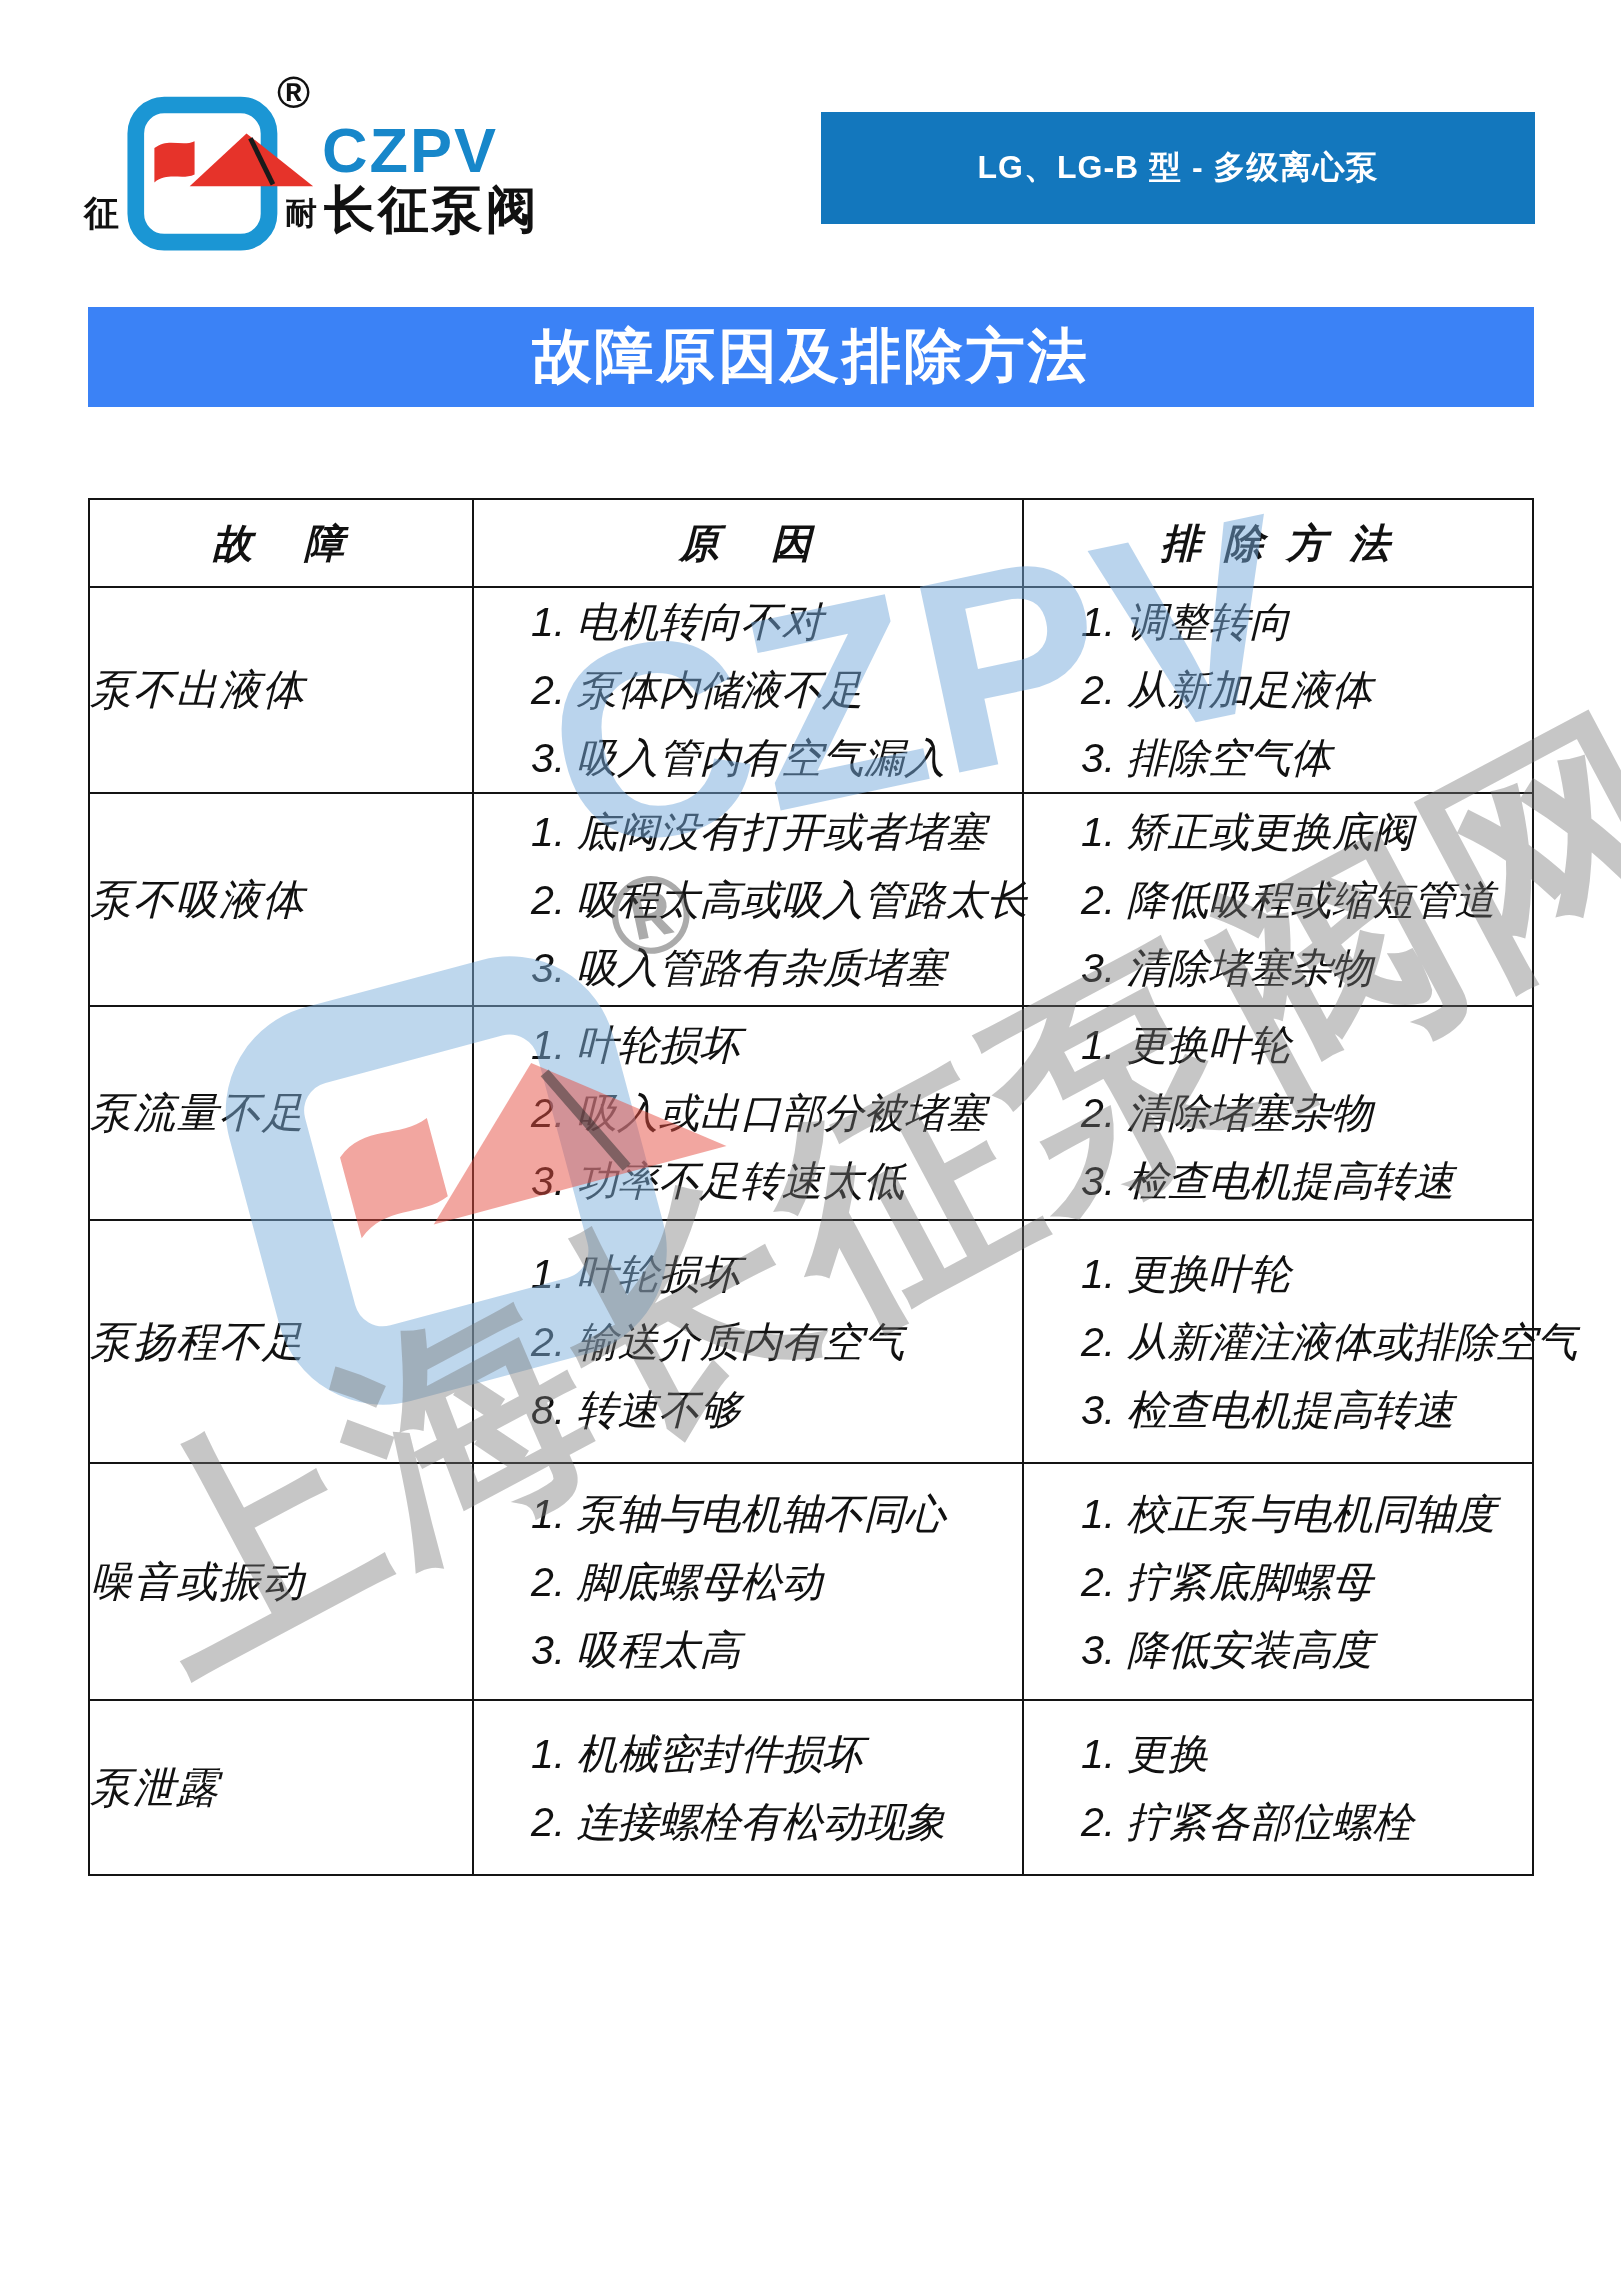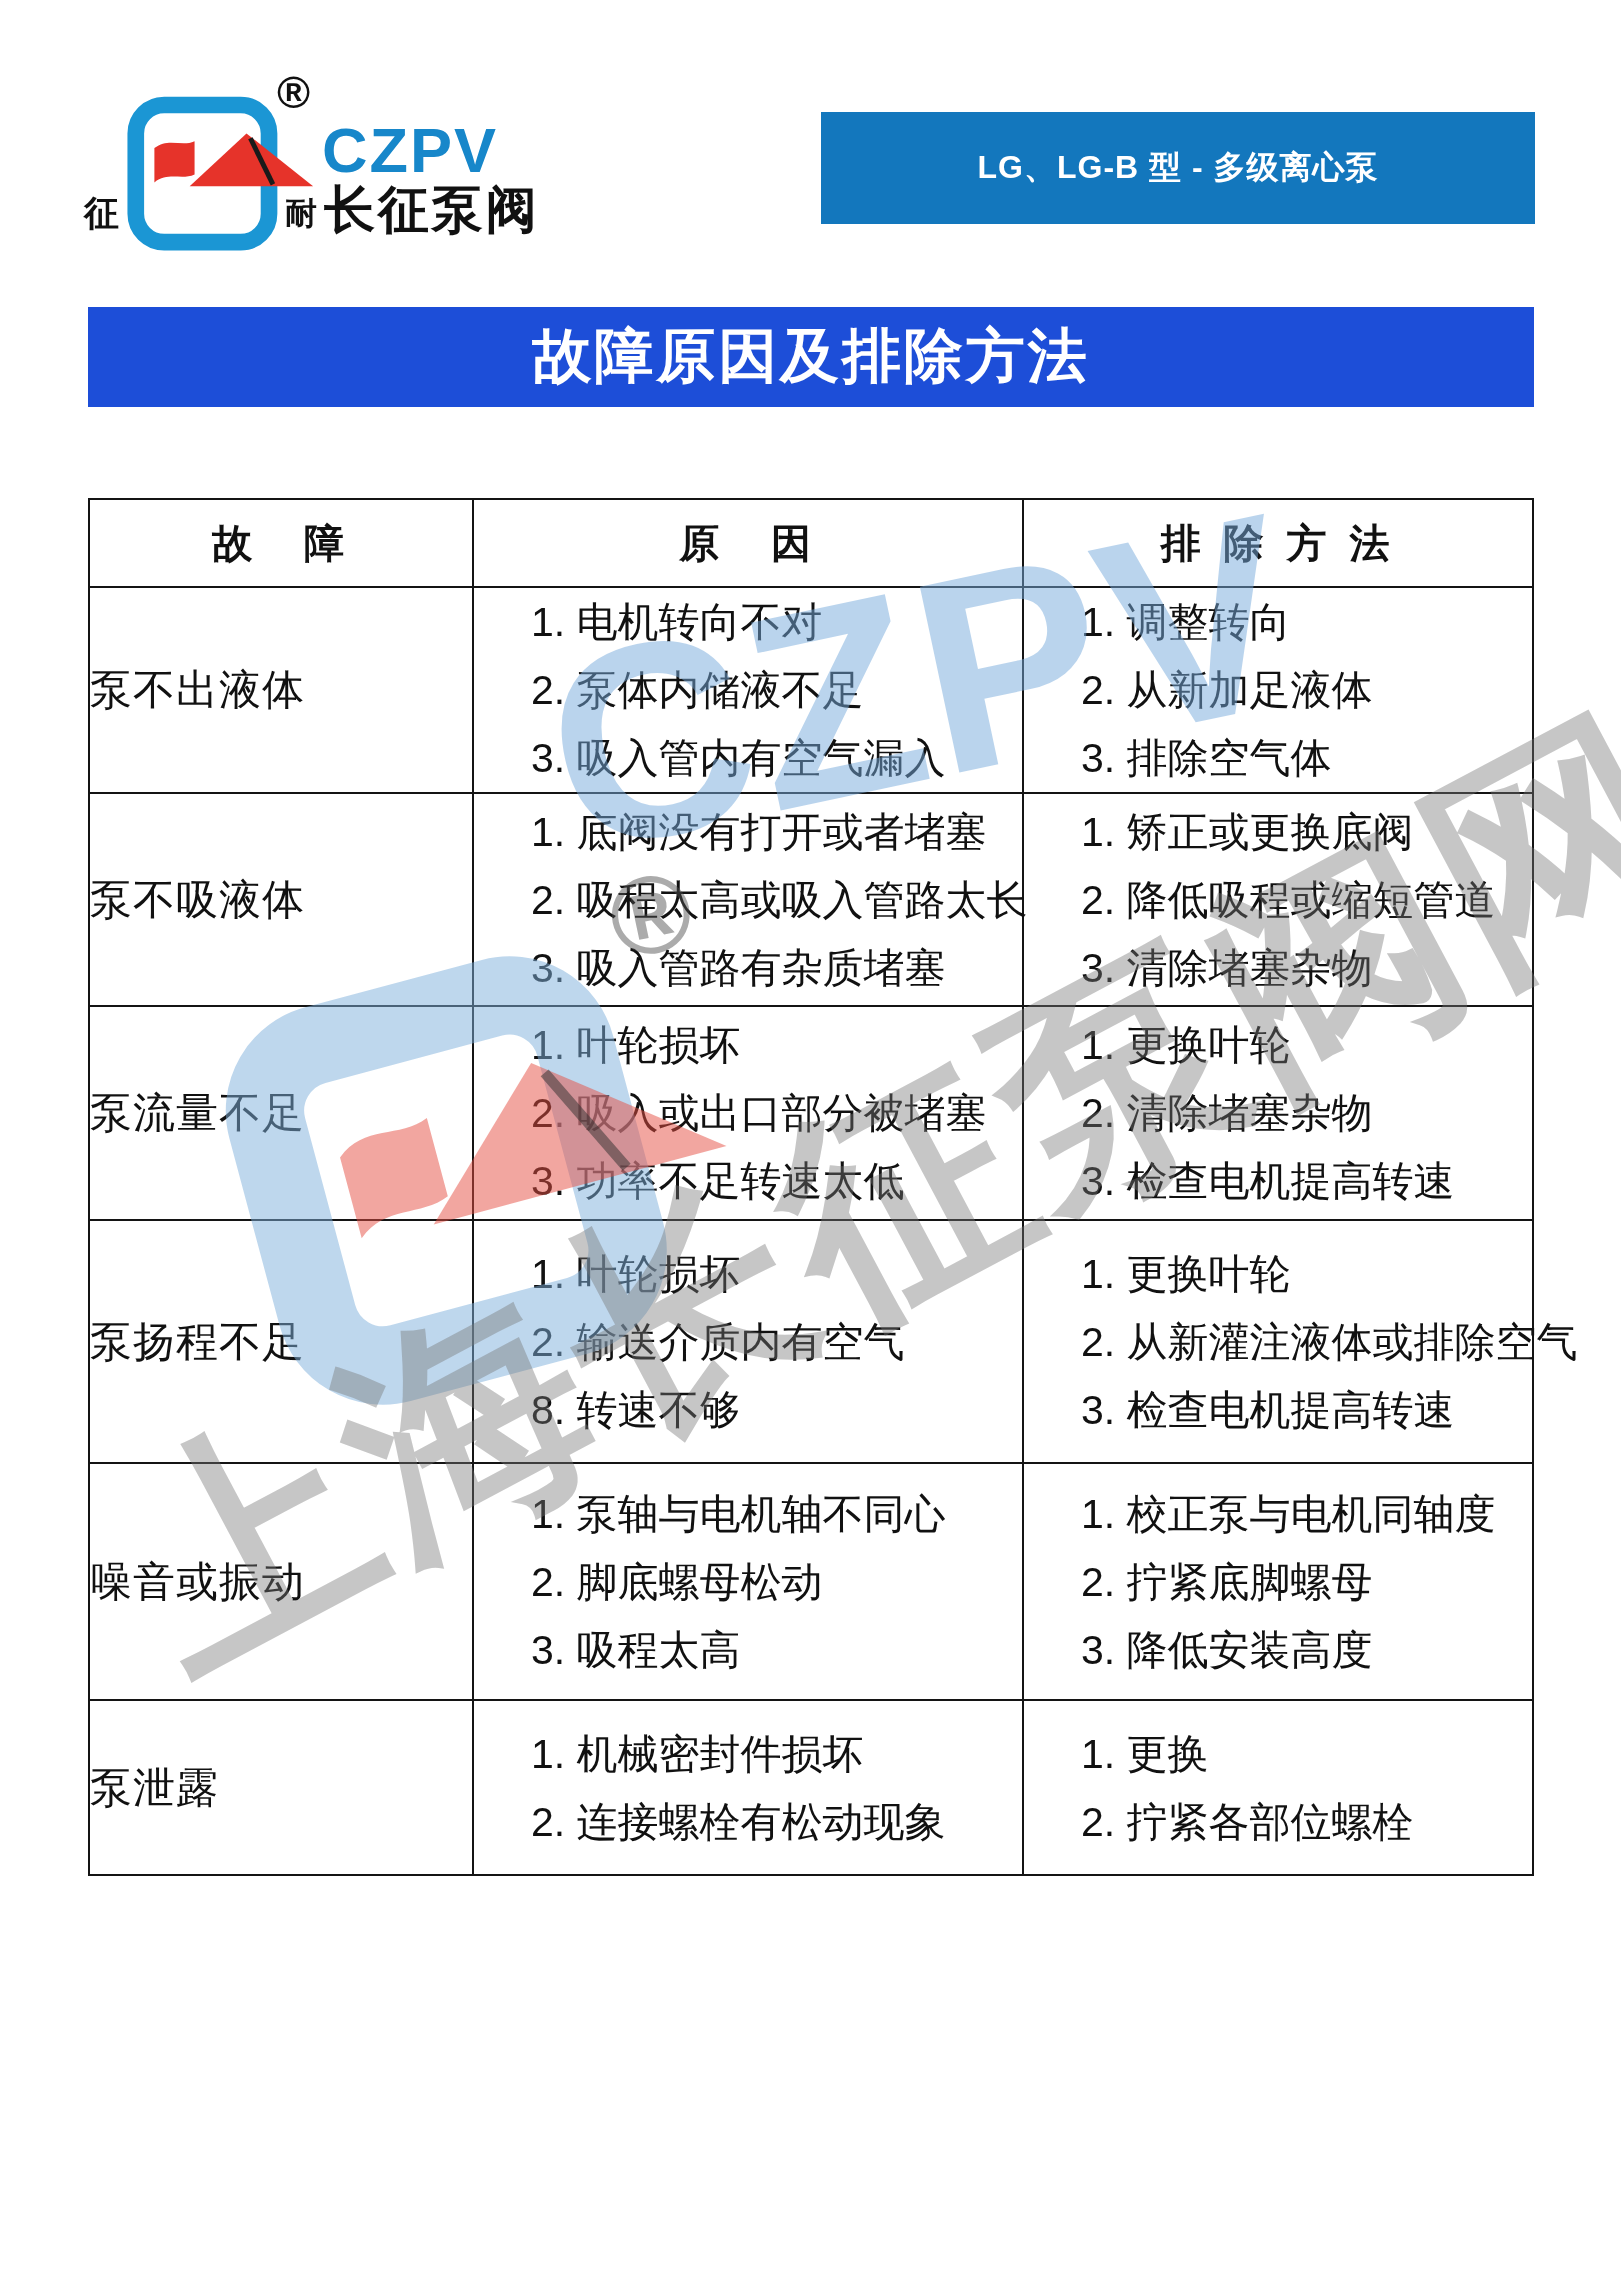--- a/index.html
+++ b/index.html
@@ -19,28 +19,28 @@
   .seal-left{left:84px;top:190px;font-size:35px;}
   .seal-right{left:285px;top:192px;font-size:32px;}
   
   .model-banner{
     position:absolute;left:821px;top:112px;width:714px;height:112px;
     background:#1377BD;color:#fff;font-size:32px;font-weight:700;
     display:flex;align-items:center;justify-content:center;letter-spacing:1px;
   }
   .title-banner{
     position:absolute;left:88px;top:307px;width:1446px;height:100px;
-    background:#1d4ed8;color:#fff;font-size:59px;font-weight:700;letter-spacing:2.9px;
+    background:#3b82f6;color:#fff;font-size:59px;font-weight:700;letter-spacing:2.9px;
     display:flex;align-items:center;justify-content:center;
   }
   
   .fault-table{
     position:absolute;left:88px;top:498px;width:1446px;
     border-collapse:collapse;table-layout:fixed;
-    border:2.9px solid #141414;z-index:1;
+    border:2.9px solid #141414;z-index:1;font-style:italic;
   }
   .fault-table th,.fault-table td{
     border:2px solid #141414;vertical-align:middle;padding:0;
     background:transparent;
   }
   .fault-table th{font-size:40px;font-weight:600;letter-spacing:5.9px;}
   .fault-cell{text-align:left;font-size:42px;font-weight:500;letter-spacing:1px;}
   .cell-list{list-style:none;margin:0;padding:0 9.8px 0 57px;}
   .cell-list li{font-size:41px;font-weight:500;line-height:68px;white-space:nowrap;}
   tr.rh{height:88px;} tr.r0{height:193px;} tr.r1{height:213px;} tr.r2{height:214px;}

